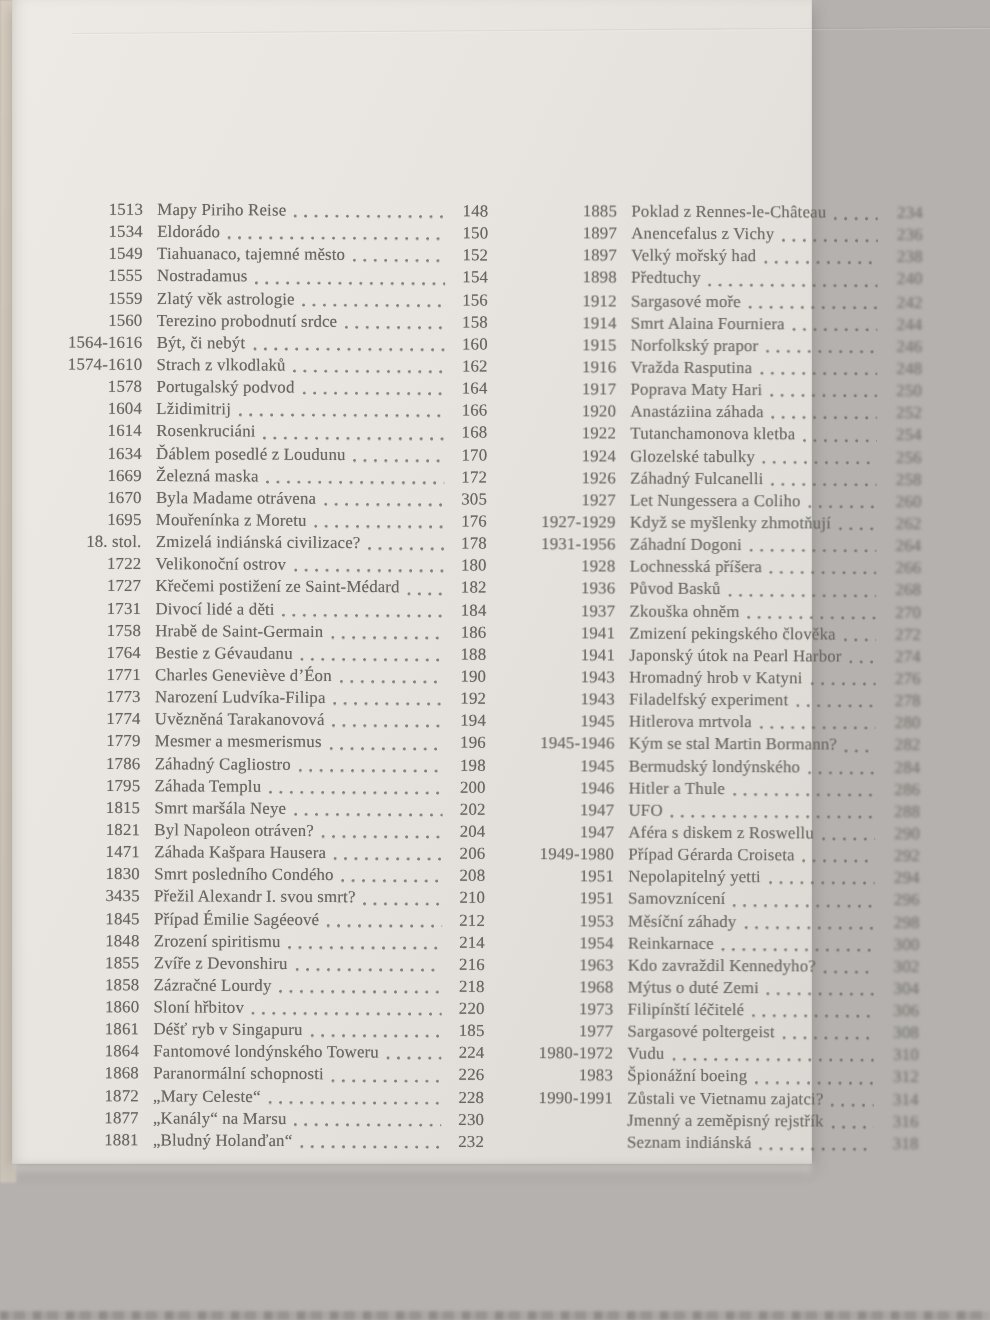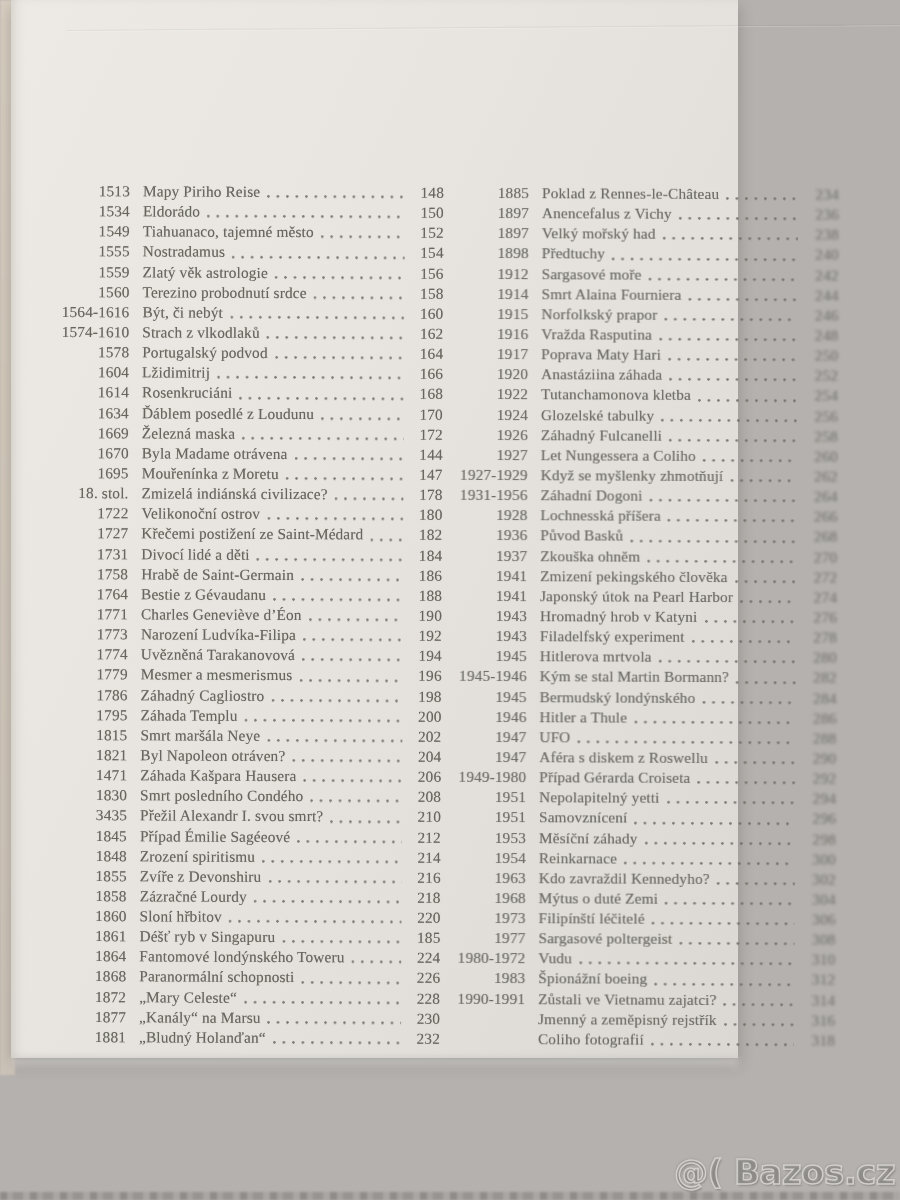--- a/index.html
+++ b/index.html
@@ -49,21 +49,21 @@
     color:var(--ink);
   }
   .col{position:absolute;top:181px;}
   .col-left{left:29px;width:404px;}
   .col-right{left:446px;width:382px;color:var(--ink-soft);filter:blur(.5px);}
 
   .row{display:flex;align-items:baseline;height:20.15px;line-height:20.15px;
        font-size:15.3px;letter-spacing:.15px;
        text-shadow:0 0 .7px rgba(103,102,94,.55);}
   .year{flex:0 0 90px;text-align:right;margin-right:13px;white-space:nowrap;}
-  .col-right .year{flex:0 0 72px;}
+  .col-right .year{flex:0 0 72px;margin-left:32px;}
   .title{white-space:nowrap;}
   .leader{
     flex:1 1 auto;align-self:flex-end;height:3px;margin:0 5px 4px 7px;min-width:4px;
     background-image:radial-gradient(circle at 1.4px 1.4px,rgba(104,103,94,.8) 1.05px,transparent 1.55px);
     background-size:9.5px 3px;background-repeat:repeat-x;
   }
   .pagenum{flex:0 0 34px;text-align:right;white-space:nowrap;}
   .col-right .pagenum{flex:0 0 36px;filter:blur(1.5px);opacity:.85;}
 
   
@@ -183,28 +183,28 @@
     <span class="year">1669</span>
     <span class="title">Železná maska</span>
     <span class="leader"></span>
     <span class="pagenum">172</span>
   </div>
 
   <div class="row">
     <span class="year">1670</span>
     <span class="title">Byla Madame otrávena</span>
     <span class="leader"></span>
-    <span class="pagenum">144</span>
+    <span class="pagenum">305</span>
   </div>
 
   <div class="row">
     <span class="year">1695</span>
     <span class="title">Mouřenínka z Moretu</span>
     <span class="leader"></span>
-    <span class="pagenum">147</span>
+    <span class="pagenum">176</span>
   </div>
 
   <div class="row">
     <span class="year">18. stol.</span>
     <span class="title">Zmizelá indiánská civilizace?</span>
     <span class="leader"></span>
     <span class="pagenum">178</span>
   </div>
 
   <div class="row">
@@ -686,24 +686,23 @@
 
   <div class="row">
     <span class="year"></span>
     <span class="title">Jmenný a zeměpisný rejstřík</span>
     <span class="leader"></span>
     <span class="pagenum">316</span>
   </div>
 
   <div class="row">
     <span class="year"></span>
-    <span class="title">Coliho fotografií</span>
+    <span class="title">Seznam indiánská</span>
     <span class="leader"></span>
     <span class="pagenum">318</span>
   </div>
 </div>
     </div>
   </div>
 
   <div class="bottom-edge"></div>
 
-  <div class="watermark">@( Bazos.cz</div>
 </div>
 
 </body></html>

